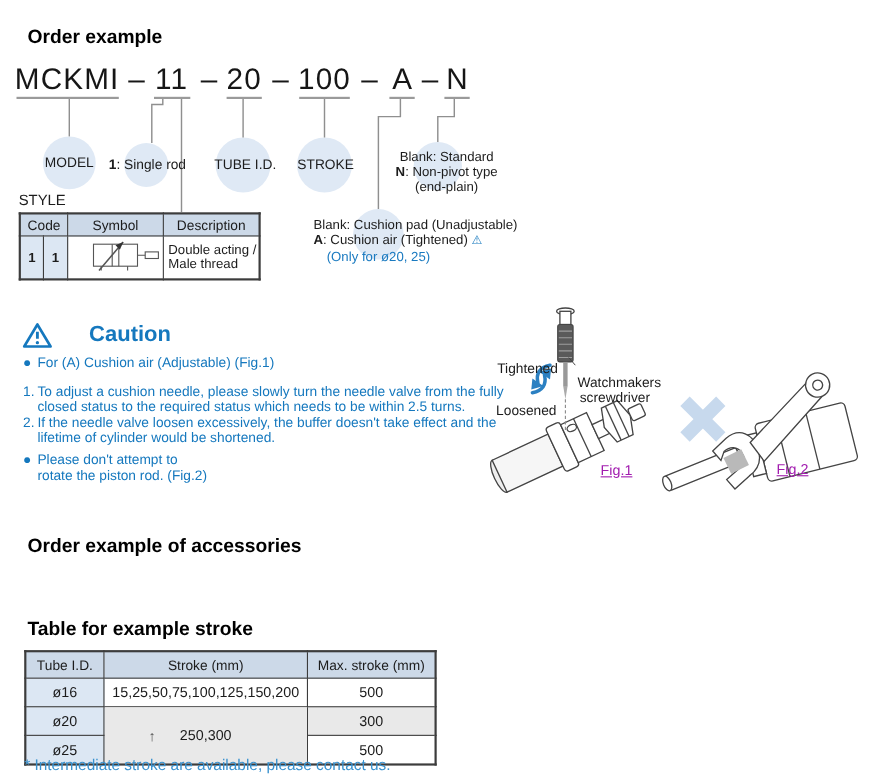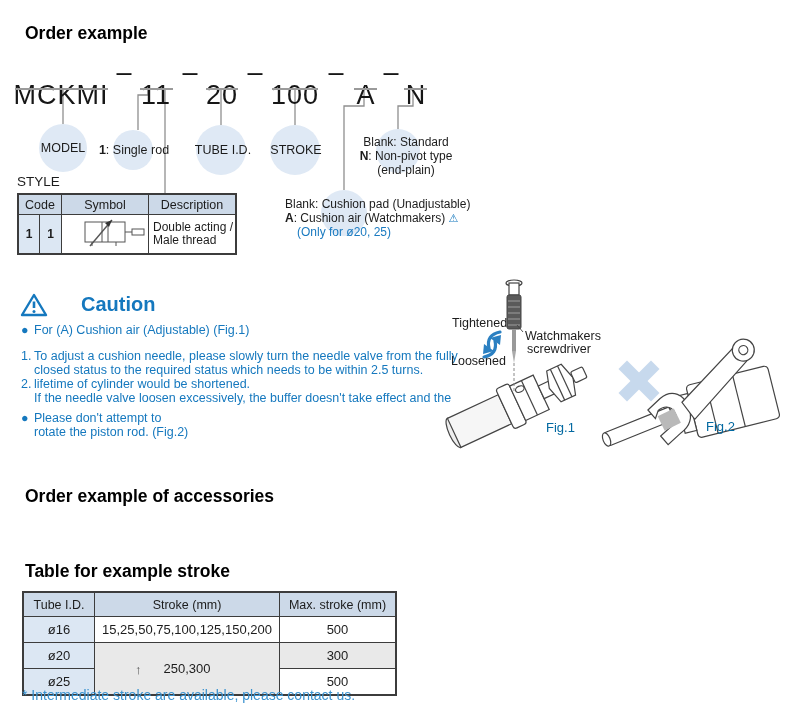--- a/index.html
+++ b/index.html
@@ -2,38 +2,38 @@
 <html><head>
 <meta charset="utf-8">
 <style>
   html,body { margin:0; padding:0; background:#fff; }
   .page { position:relative; width:794px; height:711px; background:#ffffff;
           font-family:"Liberation Sans", sans-serif; color:#1c1c1c; overflow:hidden; }
   .abs { position:absolute; }
   .h1 { font-size:17.5px; font-weight:bold; color:#000000; white-space:nowrap; }
   .note { font-size:15px; color:#3a92cf; white-space:nowrap; }
   .code-seg { font-size:27px; font-weight:500; letter-spacing:1px; color:#161616;
-              text-align:center; white-space:nowrap; line-height:30px;margin-top:23px; }
+              text-align:center; white-space:nowrap; line-height:30px; }
   .code-dash { font-size:27px; font-weight:500; color:#161616; text-align:center; line-height:30px; }
   .u { border-top:2px solid #9a9a9a; height:0; }
   .lbl { font-size:12.5px; color:#1c1c1c; text-align:center; line-height:14.5px; white-space:nowrap; }
   .lbl-small { font-size:12px; line-height:14px; }
   .style-cap { font-size:13.5px; color:#1c1c1c; }
   table.mini { border-collapse:collapse; border:2px solid #3c3c3c; background:#fff; }
   table.mini th { background:#ccd9e8; font-weight:normal; font-size:12.5px;
                   border:1px solid #3c3c3c; padding:0; }
   table.mini td { border:1px solid #3c3c3c; font-size:12px; padding:0; }
   .codecell { background:#dce7f3; font-weight:bold; font-size:13px; text-align:center; }
   .desc { line-height:13.5px; padding-left:4px !important; }
   .caution-title { font-size:20px; font-weight:bold; color:#1578be; }
   .citem { position:absolute; font-size:12.5px; color:#1578be; line-height:13.5px; white-space:nowrap; }
   .citem .pref { position:absolute; left:0; top:0; }
   .citem .lines { margin-left:13px; }
-  .figlbl { font-size:12.5px; color:#1c1c1c; white-space:nowrap; }
-  .figcap { font-size:13px; color:#0369a1; }
+  .figlbl { font-size:12.5px; color:#1c1c1c; white-space:nowrap;margin-top:12px; }
+  .figcap { font-size:13px; color:#a21caf;text-decoration:underline; }
   table.stroke { border-collapse:collapse; border:2px solid #3c3c3c; font-size:13px; background:#fff; }
   table.stroke th { background:#ccd9e8; font-weight:normal; font-size:12.5px;
                     border:1px solid #3c3c3c; text-align:center; }
   table.stroke td { border:1px solid #3c3c3c; text-align:center; }
   .tubecell { background:#dce7f3; }
   .graycell { background:#e9e9e9; }
   .mergecell { background:#e9e9e9; position:relative; }
   .mergecell .arr { position:absolute; left:40px; top:50%; transform:translateY(-50%); color:#555; font-size:13px; }
   .blue-sub { color:#1a7ac0; }
   .warn-sm { color:#1578be; font-size:11px; }
@@ -91,21 +91,21 @@
   <div class="abs lbl" style="left:257px;top:143px;width:78px;">STROKE</div>
 
   <div class="abs lbl lbl-small" style="left:348px;top:135px;width:116px;">
     <div><span>Blank</span><span>: Standard</span></div>
     <div><b>N</b><span>: Non-pivot type</span></div>
     <div>(end-plain)</div>
   </div>
 
   <div class="abs lbl lbl-small" style="left:285px;top:197px;text-align:left;">
     <div>Blank: Cushion pad (Unadjustable)</div>
-    <div><b>A</b><span>: Cushion air (Watchmakers) </span><span class="warn-sm">⚠</span></div>
+    <div><b>A</b><span>: Cushion air (Tightened) </span><span class="warn-sm">⚠</span></div>
     <div class="blue-sub" style="margin-left:12px;">(Only for ø20, 25)</div>
   </div>
 
   <div class="abs style-cap" style="left:17px;top:174px;">STYLE</div>
   <table class="mini abs" style="left:17px;top:193px;">
     <tbody>
         <tr>
       <th colspan="2" style="width:42px;height:19px;">Code</th>
       <th style="width:86px;">Symbol</th>
       <th style="width:86px;">Description</th>
@@ -152,22 +152,22 @@
   <div class="citem" style="left:21px;top:350px;">
     <span class="pref">1.</span>
     <div class="lines">
       <div>To adjust a cushion needle, please slowly turn the needle valve from the fully</div>
       <div>closed status to the required status which needs to be within 2.5 turns.</div>
     </div>
   </div>
   <div class="citem" style="left:21px;top:378px;">
     <span class="pref">2.</span>
     <div class="lines">
+      <div>If the needle valve loosen excessively, the buffer doesn't take effect and the</div>
       <div>lifetime of cylinder would be shortened.</div>
-      <div>If the needle valve loosen excessively, the buffer doesn't take effect and the</div>
     </div>
   </div>
   <div class="citem" style="left:21px;top:412px;">
     <span class="pref">●</span>
     <div class="lines">
       <div>Please don't attempt to</div>
       <div>rotate the piston rod. (Fig.2)</div>
     </div>
   </div>
 

